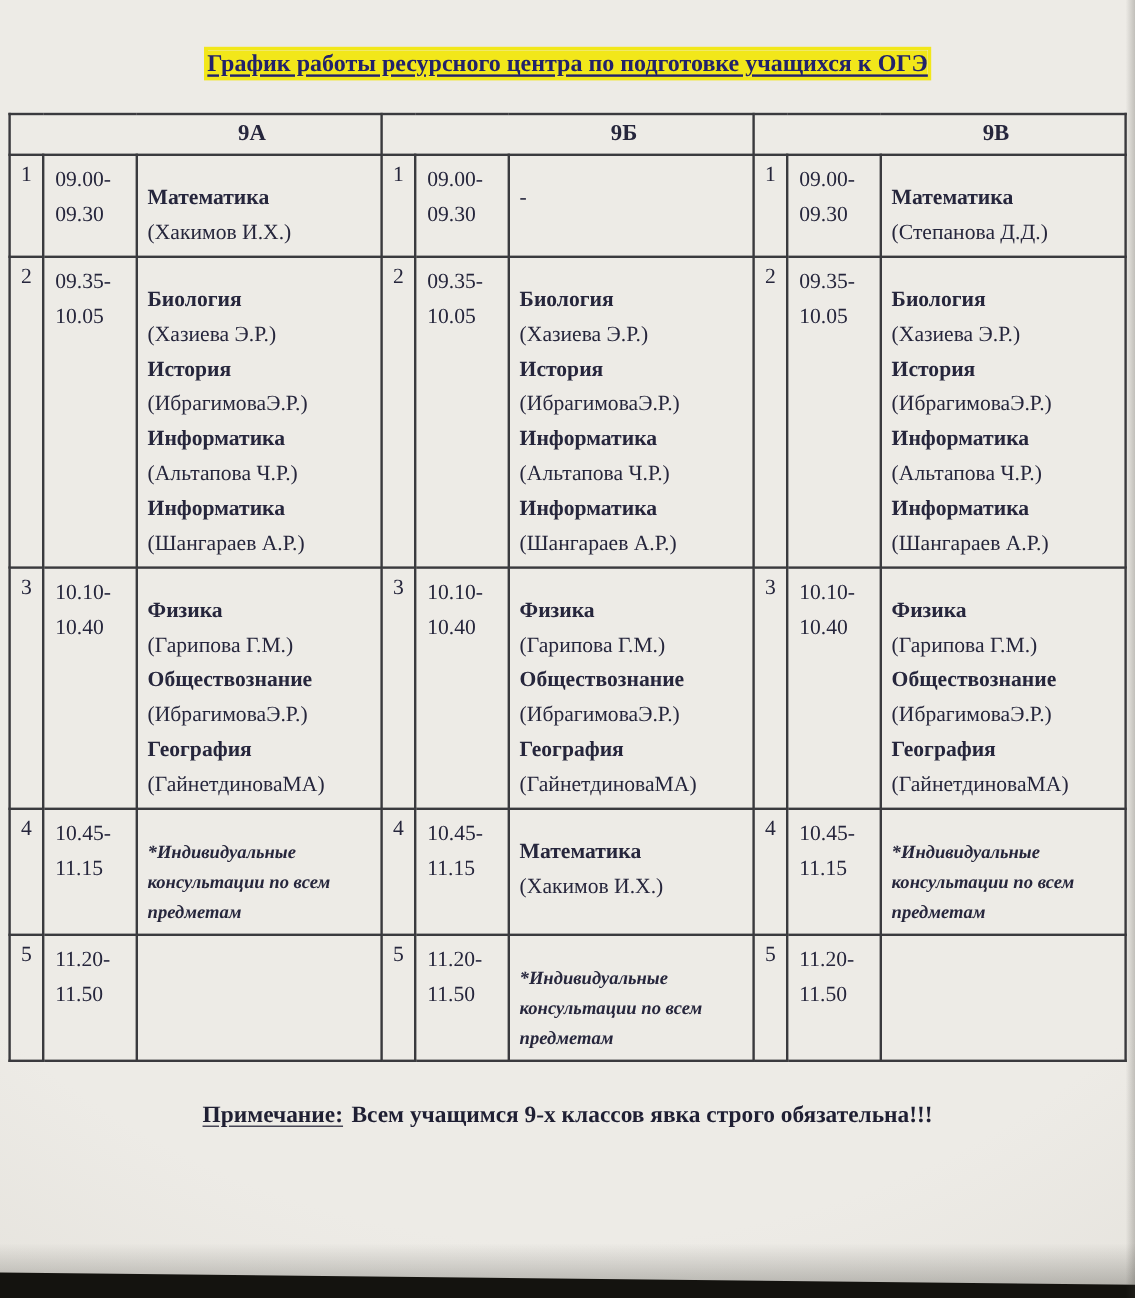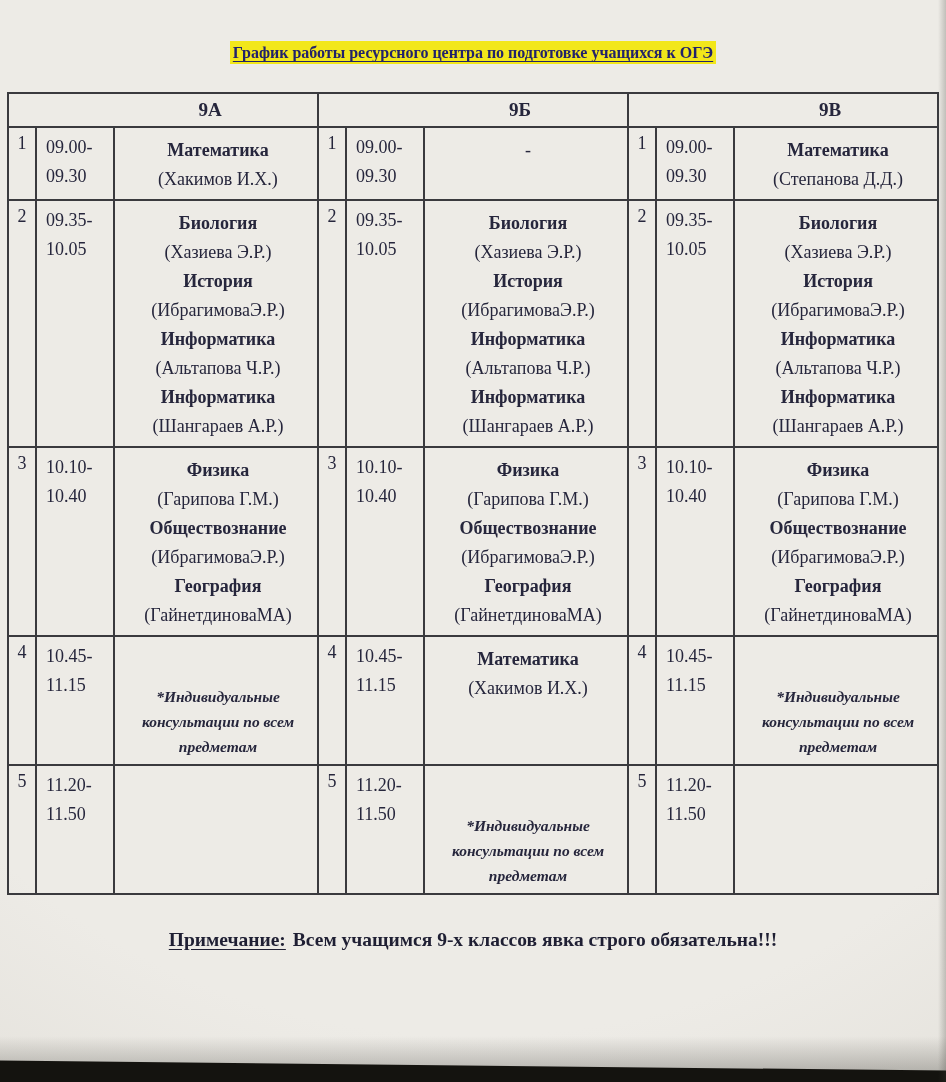--- a/index.html
+++ b/index.html
@@ -12,45 +12,45 @@
   .scan::after{
     content:"";position:absolute;top:0;right:0;bottom:0;width:8px;
     background:linear-gradient(to right, rgba(60,58,52,0), rgba(60,58,52,.25));
     pointer-events:none;
   }
   
   .title-block{padding-top:36px;text-align:center;}
   .title-line{margin:0 0 5px;line-height:34px;}
   .hl{
     display:inline;background:#f2e71a;box-shadow:0 0 0 3px #f2e71a;
-    color:#22226b;font-weight:bold;font-size:16px;
+    color:#22226b;font-weight:bold;font-size:20px;
     text-decoration:underline;text-underline-offset:3px;
   }
   
   .cabinets{
     margin-top:24px;text-align:center;font-weight:bold;font-size:19.5px;color:#1f1f33;
     text-decoration:underline;text-underline-offset:3px;
   }
   
   table.sched{
     margin:22px auto 0;border-collapse:collapse;table-layout:fixed;width:930px;
     font-size:18px;color:#26263c;
   }
   table.sched th, table.sched td{border:2px solid #3a3a3e;}
   table.sched th{
     font-weight:bold;font-size:19px;height:30px;text-align:center;padding-left:95px;color:#26263c;
   }
   .c-num{width:28px;text-align:center;vertical-align:top;padding-top:5px;font-size:18px;}
   .c-time{width:78px;vertical-align:top;padding:5px 2px 4px 9px;line-height:29px;}
-  .c-subj{width:204px;vertical-align:top;padding:8px 4px 5px 8px;line-height:29px;text-align:center;}
+  .c-subj{width:204px;vertical-align:top;padding:20px 4px 5px 8px;line-height:29px;}
   .subj{font-weight:bold;}
   .tchr{font-weight:normal;}
   .plain{font-weight:normal;}
   .consult{
-    font-weight:bold;font-style:italic;font-size:15.5px;line-height:25px;padding-top:3px;margin-top:36px;
+    font-weight:bold;font-style:italic;font-size:15.5px;line-height:25px;padding-top:3px;
   }
   
   .note{margin-top:34px;text-align:center;font-weight:bold;font-size:19.5px;color:#1f1f33;}
   .note-label{text-decoration:underline;text-underline-offset:3px;margin-right:7px;}
   
   .scan-shadow{
     position:absolute;left:0;right:0;bottom:0;height:46px;
     background:linear-gradient(to bottom, rgba(55,54,48,0), rgba(55,54,48,.38));
     pointer-events:none;
   }

